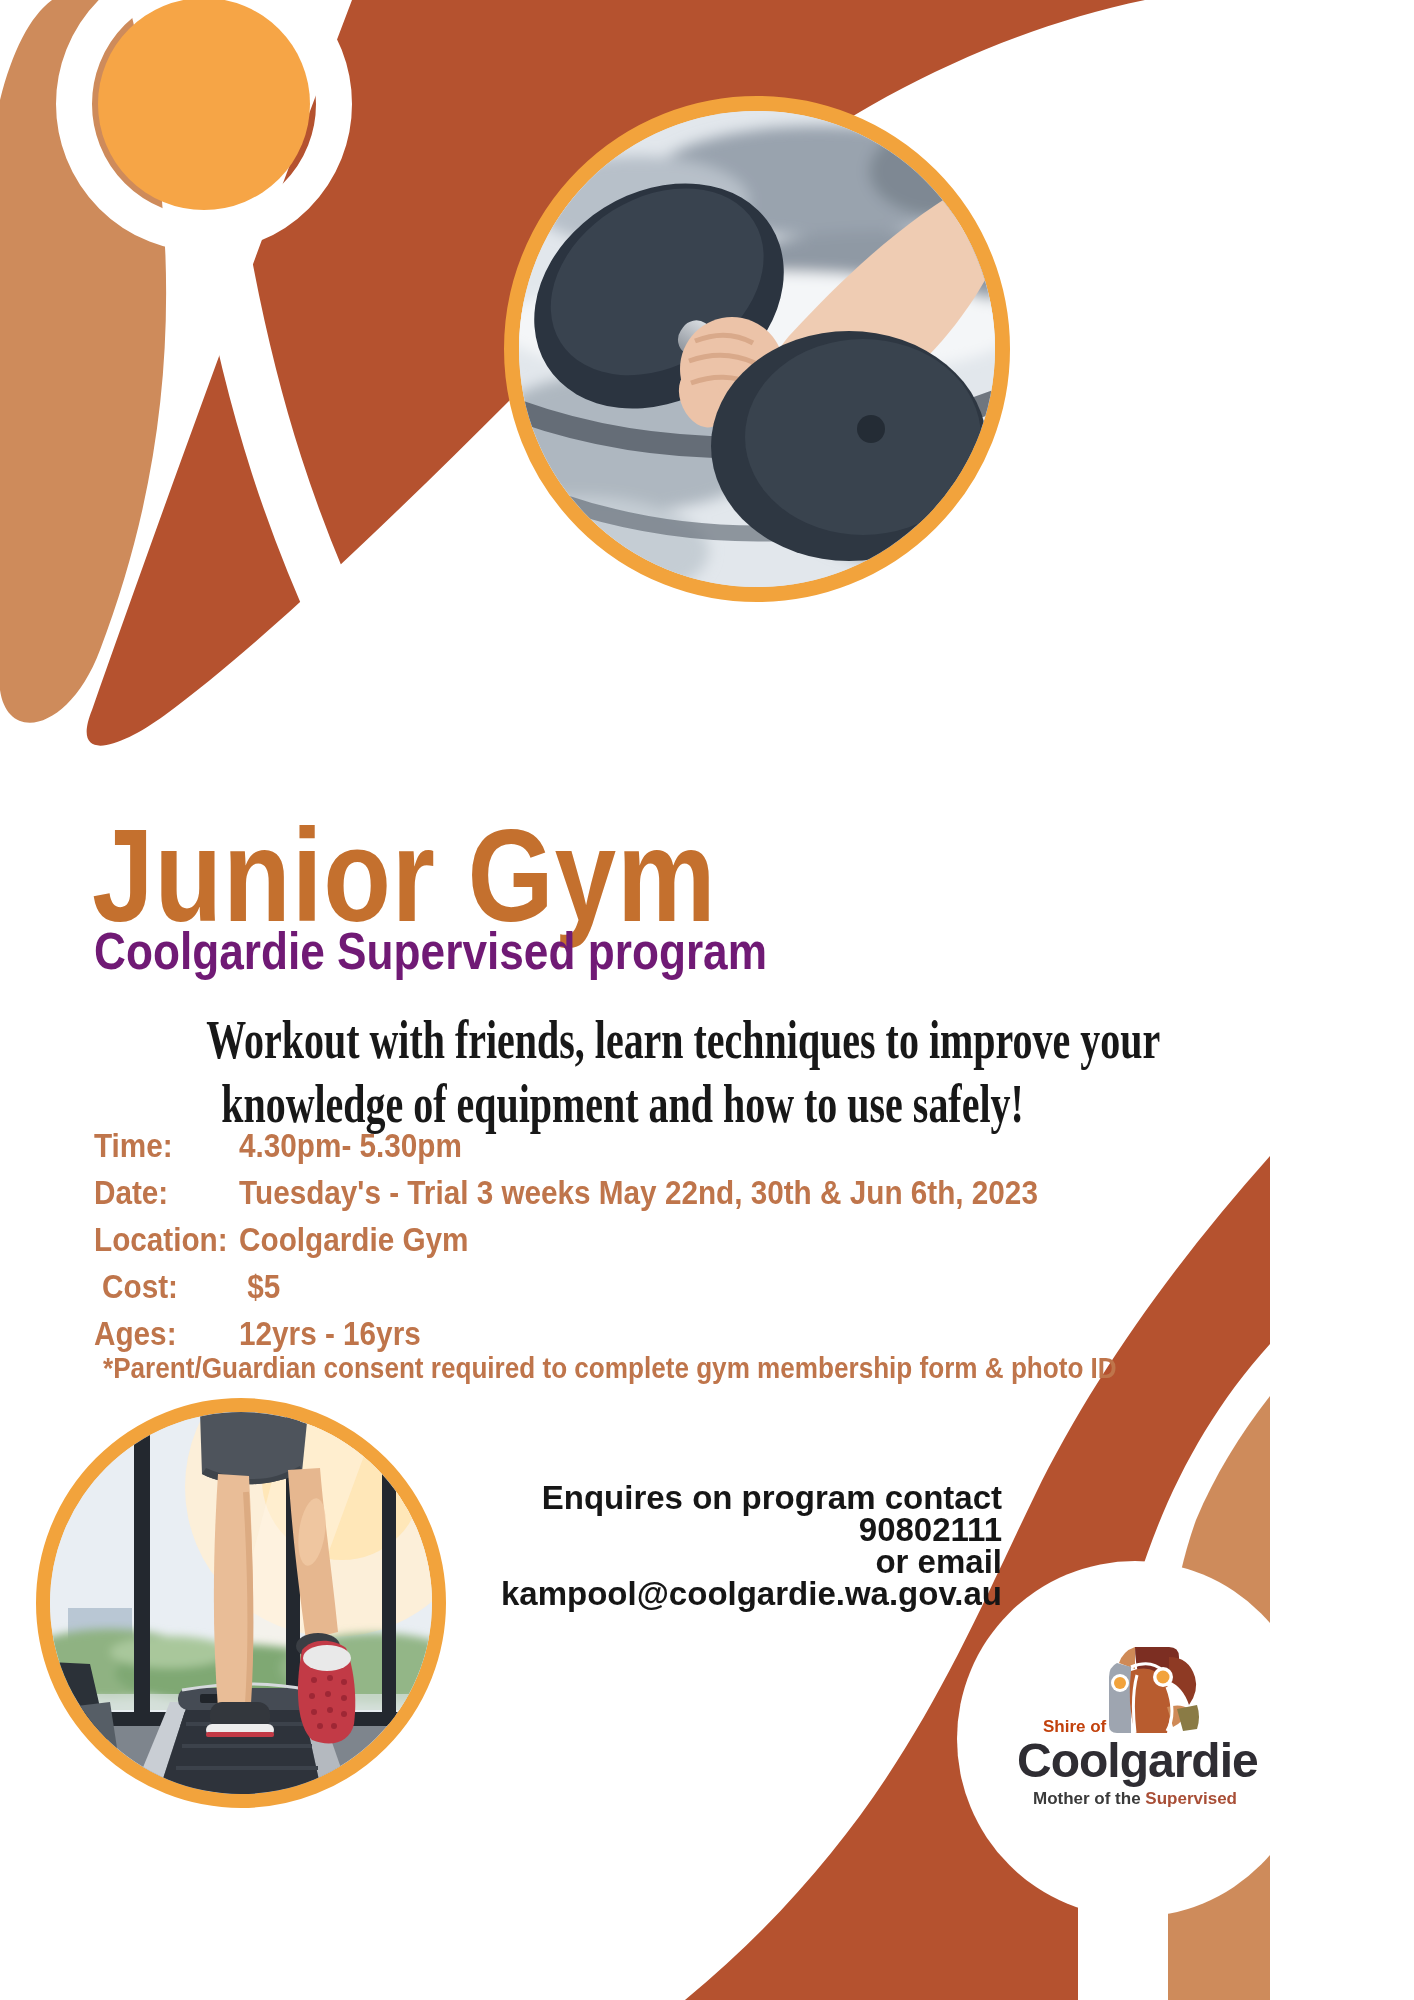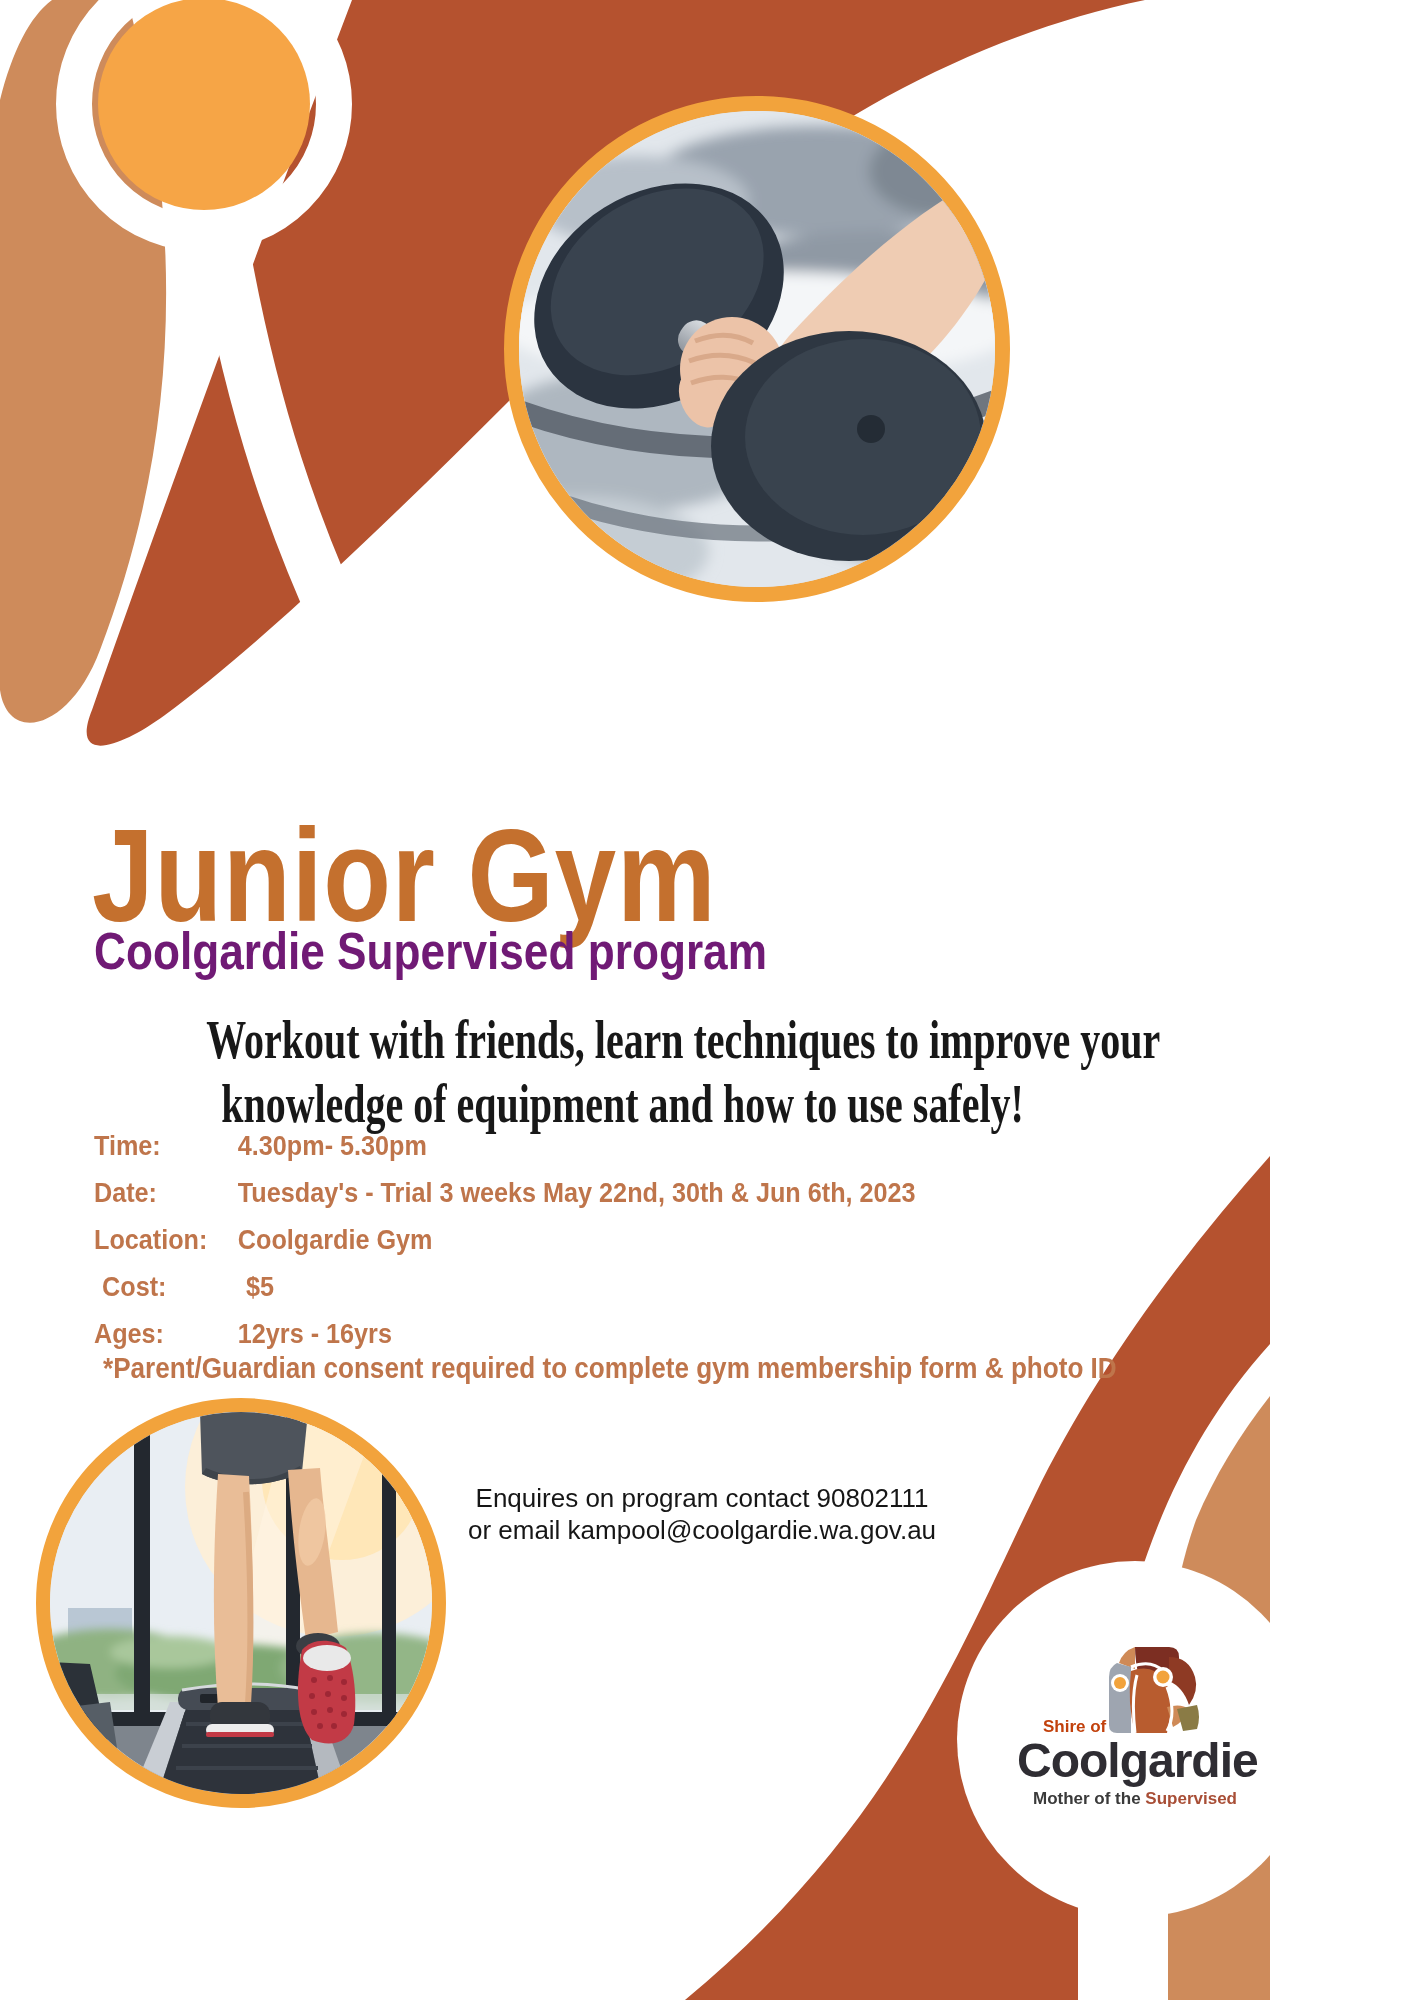--- a/index.html
+++ b/index.html
@@ -21,31 +21,31 @@
   .subtitle{position:absolute;left:94px;top:882px;font-size:52px;font-weight:bold;color:#701a75;
             white-space:nowrap;line-height:1;}
   .subtitle .squish{display:inline-block;transform:scaleX(.85);transform-origin:left center;}
 
   
   .desc{position:absolute;left:60px;top:1008px;width:1125px;text-align:center;
         font-family:"Liberation Serif", serif;font-weight:bold;color:#181818;
         font-size:54px;line-height:64px;transform:scaleX(.74);transform-origin:center top;white-space:nowrap;}
 
   
-  .details{position:absolute;left:94px;top:1122px;color:#BF754B;font-weight:bold;font-size:28px;}
+  .details{position:absolute;left:94px;top:1122px;color:#BF754B;font-weight:bold;font-size:33px;}
   .details .row{height:47px;line-height:47px;white-space:nowrap;transform:scaleX(.9);transform-origin:left center;}
   .details .row:nth-child(4){padding-left:9px;}
   .details .lbl{display:inline-block;width:152px;}
   .details .val{display:inline-block;}
   .note{position:absolute;left:103px;top:1352px;color:#BF754B;font-weight:bold;font-size:29px;
         white-space:nowrap;transform:scaleX(.9);transform-origin:left center;}
 
   
-  .contact{position:absolute;left:402px;top:1482px;width:600px;text-align:center;color:#161616;
-           font-weight:normal;font-size:26px;line-height:32px;}
+  .contact{position:absolute;left:402px;top:1482px;width:600px;text-align:right;color:#161616;
+           font-weight:bold;font-size:33px;line-height:32px;}
 
   
   .logo-circle{position:absolute;left:957px;top:1561px;width:356px;height:356px;border-radius:50%;
                background:#ffffff;}
   .logo-mark{position:absolute;left:148px;top:86px;width:100px;height:86px;}
   .logo-shire{position:absolute;left:86px;top:156px;font-size:17px;font-weight:bold;color:#c2410c;}
   .logo-name{position:absolute;left:40px;top:172px;font-size:48px;font-weight:bold;color:#2F2D33;
              letter-spacing:-1px;white-space:nowrap;margin-left:20px;}
   .logo-tagline{position:absolute;left:0;top:228px;width:356px;text-align:center;font-size:17px;
                 font-weight:bold;color:#3A3A3A;}

